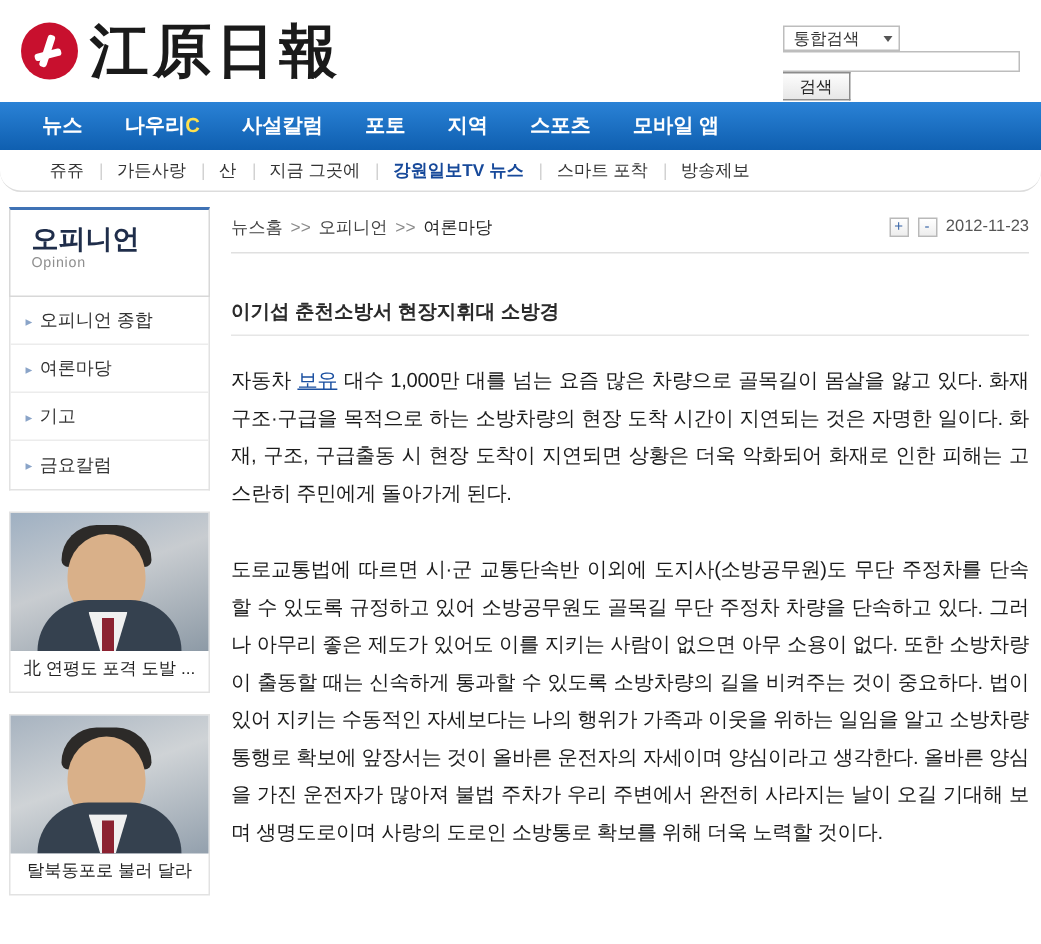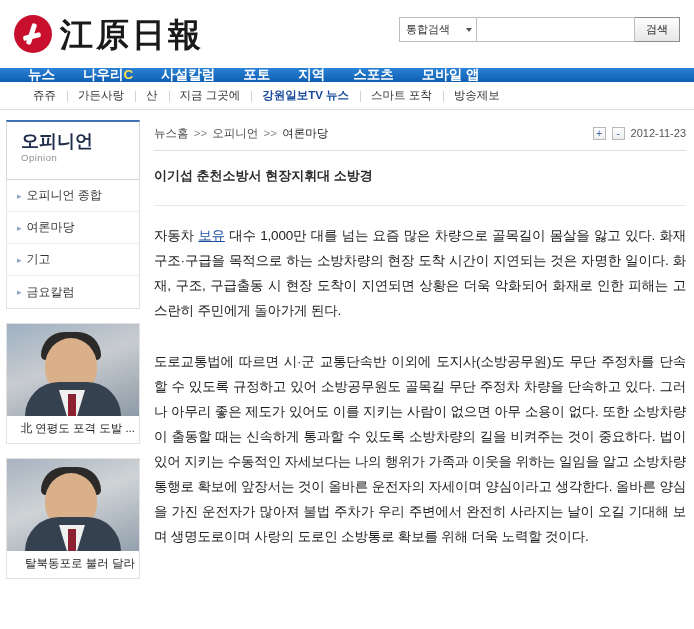--- a/index.html
+++ b/index.html
@@ -49,33 +49,34 @@
     content: "";
     position: absolute;
     left: 9px; top: 19px;
     width: 18px; height: 5px;
     background: #fff;
     transform: rotate(-14deg);
     border-radius: 2px;
   }
   .logo-text {
     font-family: "DejaVu Serif", serif;
-    font-size: 33px;
+    font-size: 39px;
     font-weight: bold;
     color: #1a1a1a;
     letter-spacing: 3px;
     line-height: 1;
   }
 
   .search-area {
     position: absolute;
     right: 14px; top: 17px;
     display: flex;
     align-items: stretch;
     height: 25px;
+    flex-direction: column;
   }
   .search-select {
     width: 78px;
     border: 1px solid #bdbdbd;
     background: #fff;
     font-size: 11px;
     color: #333;
     display: flex;
     align-items: center;
     padding-left: 6px;
@@ -105,21 +106,21 @@
     border-left: none;
     background: linear-gradient(#fdfdfd, #e7e7e7);
     font-size: 11px;
     color: #222;
     cursor: pointer;
     font-family: "Liberation Sans", sans-serif;
   }
 
   
   .gnb {
-    height: 14px;
+    height: 32px;
     background: #1b6fc4;
     background: linear-gradient(#2a82d6, #0f5fb0);
     display: flex;
     align-items: center;
     padding-left: 14px;
     gap: 0;
   }
   .gnb-item {
     color: #fff;
     font-size: 13.5px;
@@ -133,20 +134,21 @@
 
   
   .snb {
     height: 28px;
     border-bottom: 1px solid #dcdcdc;
     display: flex;
     align-items: center;
     padding-left: 22px;
     gap: 0;
     background: #fff;
+    border-radius: 14px;
   }
   .snb-item {
     font-size: 11.5px;
     color: #333;
     padding: 0 11px;
     position: relative;
     white-space: nowrap;
     cursor: pointer;
   }
   .snb-item.strong { color: #17499a; font-weight: bold; }
@@ -257,21 +259,21 @@
     position: absolute;
     left: 61px; bottom: 0;
     width: 8px; height: 22px;
     background: #8c2231;
   }
   .thumb-cap {
     font-size: 11.5px;
     color: #222;
     padding: 6px 4px 7px 4px;
     line-height: 1.2;
-    text-align: right;
+    text-align: center;
     white-space: nowrap;
     overflow: hidden;
   }
 
   
   .content {
     flex: 1;
     padding: 0 8px 0 14px;
     min-width: 0;
   }
@@ -316,21 +318,22 @@
     font-size: 19px;
     font-weight: bold;
     color: #111;
     line-height: 1.35;
     letter-spacing: -0.3px;
   }
   .art-sub {
     font-size: 13px;
     font-weight: bold;
     color: #2b2b2b;
-    padding-bottom: 20px;
+    margin-top: 14px;
+    padding-bottom: 6px;
     border-bottom: 1px solid #e6e6e6;
   }
   .art-body {
     padding-top: 18px;
     font-size: 13.5px;
     line-height: 1.85;
     color: #1c1c1c;
     letter-spacing: -0.2px;
     text-align: justify;
   }

